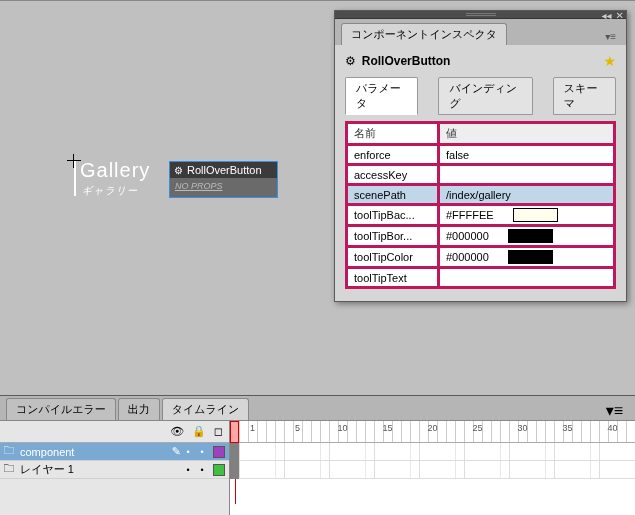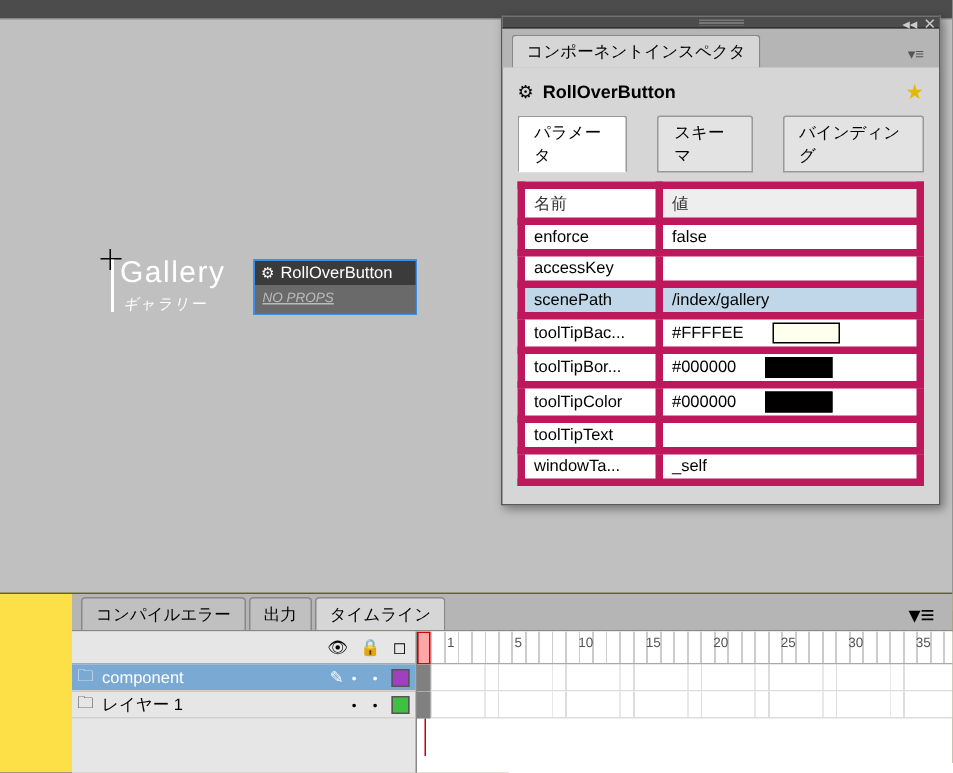--- a/index.html
+++ b/index.html
@@ -1,18 +1,18 @@
 <!DOCTYPE html>
 <html><head>
 <meta charset="utf-8">
 <style>
   * { box-sizing: border-box; margin: 0; padding: 0; font-family: "Meiryo UI", "MS PGothic", Arial, sans-serif; }
   body { width: 635px; height: 515px; background: #4c4c4c; overflow: hidden; position: relative; }
   
-  .stage-area { position: absolute; left: 0; top: 12px; right: 0; height: 395px; background: #c0c0c0; border-top: 1px solid #888; }
+  .stage-area { position: absolute; left: 0; top: 0; right: 0; height: 395px; background: #c0c0c0; border-top: 1px solid #888; }
   
   .crosshair { position: absolute; left: 69px; top: 155px; width: 10px; height: 10px; pointer-events: none; }
   .crosshair::before { content: ""; position: absolute; left: 4px; top: -2px; width: 1px; height: 14px; background: #000; }
   .crosshair::after  { content: ""; position: absolute; top: 4px; left: -2px; height: 1px; width: 14px; background: #000; }
   
   .gallery-label { position: absolute; left: 80px; top: 158px; color: #fff; font-size: 20px; letter-spacing: 1px; }
   .gallery-sub   { position: absolute; left: 82px; top: 183px; color: #fff; font-size: 10px; letter-spacing: 1px; font-style: italic; }
   .gallery-bar   { position: absolute; left: 74px; top: 160px; width: 2px; height: 35px; background: #fff; }
   
   .component-node { position: absolute; left: 169px; top: 160px; width: 109px; border: 1px solid #3a8ee6; background: #4d4d4d; box-shadow: 0 0 0 1px #3a8ee6 inset; }
@@ -35,29 +35,29 @@
   .comp-title-row { display: flex; align-items: center; gap: 6px; margin-bottom: 8px; }
   .comp-title-row .gear { font-size: 12px; }
   .comp-title-row .name { font-size: 12px; font-weight: bold; }
   .comp-title-row .star { margin-left: auto; color: #e6b800; font-size: 14px; }
   
   .subtab-row { display: flex; gap: 20px; margin-bottom: 6px; }
   .subtab { border: 1px solid #999; background: #e3e3e3; padding: 3px 10px; font-size: 11px; border-radius: 2px 2px 0 0; }
   .subtab.active { background: #fff; border-bottom-color: #fff; }
   
   .param-table { width: 100%; border-collapse: collapse; font-size: 11px; background: #fff; border: 1px solid #999; }
-  .param-table td { border: 5px solid #be185d; padding: 2px 6px; height: 20px; vertical-align: middle; }
+  .param-table td { border: 3px solid #be185d; padding: 2px 6px; height: 20px; vertical-align: middle; }
   .param-table .th { background: #eee; font-weight: normal; color: #333; }
   .param-table .name-col { width: 92px; background: #fff; }
   .param-table tr.sel td { background: #bfd7e8; }
   .swatch-cell { display: flex; align-items: center; gap: 19px; }
   .swatch { width: 45px; height: 14px; border: 1px solid #000; }
   
   
-  .btm-strip { position: absolute; left: 0; right: 0; bottom: 0; height: 120px; background: #fde047; border-top: 1px solid #5a5a5a; padding-left: 48px; }
+  .btm-strip { position: absolute; left: 0; right: 0; bottom: 0; height: 120px; background: #14b8a6; border-top: 1px solid #5a5a5a; }
   .btm-tabs { display: flex; align-items: flex-end; padding: 4px 6px 0 6px; background: #b5b5b5; height: 25px; border-bottom: 1px solid #888; }
   .btm-tab { background: #c0c0c0; border: 1px solid #888; border-bottom: none; border-radius: 3px 3px 0 0; padding: 3px 9px; font-size: 11px; margin-right: 2px; }
   .btm-tab.active { background: #d6d6d6; }
   .btm-options { margin-left: auto; padding-right: 6px; }
   
   .timeline-body { display: flex; height: 95px; background: #e6e6e6; }
   .layer-panel { width: 230px; border-right: 1px solid #888; background: #e6e6e6; }
   .layer-head { height: 22px; display: flex; align-items: center; justify-content: flex-end; gap: 8px; padding-right: 6px; font-size: 11px; border-bottom: 1px solid #aaa; }
   .layer-row { height: 18px; display: flex; align-items: center; font-size: 11px; border-bottom: 1px solid #d0d0d0; }
   .layer-row.active { background: #7aa9d4; color: #fff; }
@@ -107,22 +107,22 @@
     <div class="panel-options">▾≡</div>
   </div>
   <div class="panel-body">
     <div class="comp-title-row">
       <span class="gear">⚙</span>
       <span class="name">RollOverButton</span>
       <span class="star">★</span>
     </div>
     <div class="subtab-row">
       <div class="subtab active">パラメータ</div>
+      <div class="subtab">バインディング</div>
       <div class="subtab">スキーマ</div>
-      <div class="subtab">バインディング</div>
     </div>
     <table class="param-table">
       <tbody>
           <tr>
         <td class="th name-col">名前</td>
         <td class="th">値</td>
       </tr>
       </tbody>
         <tbody id="param-rows">
           <tr>
@@ -160,24 +160,20 @@
             <td>
               <div class="swatch-cell">
                 <span>#000000</span>
                 <span class="swatch" style="background: rgb(0, 0, 0);"></span>
               </div>
             </td>
           </tr>
           <tr>
             <td class="name-col">toolTipText</td>
             <td></td>
-          </tr>
-          <tr>
-            <td class="name-col">windowTa...</td>
-            <td>_self</td>
           </tr>
         </tbody>
     </table>
   </div>
 </div>
 
 <div class="btm-strip">
   <div class="btm-tabs">
     <div class="btm-tab">コンパイルエラー</div>
     <div class="btm-tab">出力</div>

